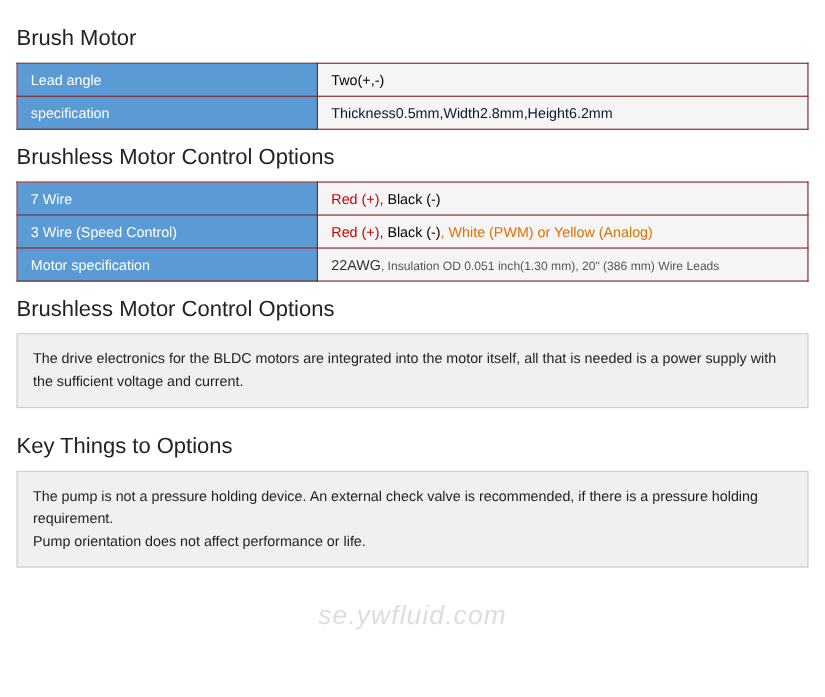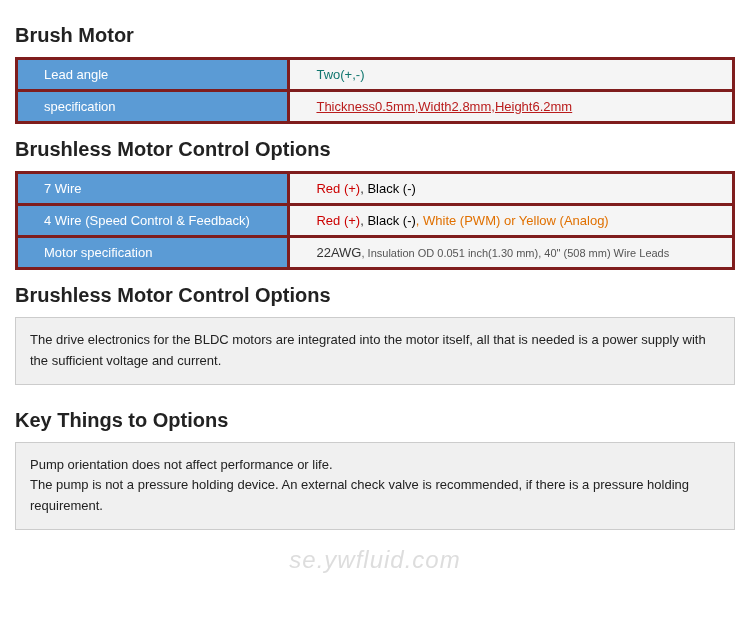--- a/index.html
+++ b/index.html
@@ -8,35 +8,35 @@
       background: #ffffff;
       width: 750px;
       min-height: 634px;
       padding: 10px 15px 20px 15px;
       position: relative;
       overflow: hidden;
     }
 
     .section-title {
       font-size: 20px;
-      font-weight: bold;
+      font-weight: normal;
       color: #222;
       margin: 14px 0 8px 0;
       padding-bottom: 2px;
     }
 
     table {
       width: 100%;
       border-collapse: collapse;
       margin-bottom: 6px;
     }
 
     td {
-      border: 3px solid #7f1d1d;
-      padding: 7px 26px;
+      border: 1px solid #7f1d1d;
+      padding: 7px 12px;
       font-size: 13px;
       vertical-align: middle;
     }
 
     .col-label {
       background-color: #5b9bd5;
       color: #fff;
       font-weight: normal;
       width: 38%;
     }
@@ -78,63 +78,63 @@
 </head>
 <body>
 
 <h2 class="section-title">Brush Motor</h2>
 
 <table>
   <tbody>
       <tr>
     <td class="col-label">Lead angle</td>
     <td class="col-value">
-      <span style="color:#0f766e;">Two(+,-)</span>
+      <span style="color:#000000;">Two(+,-)</span>
     </td>
   </tr>
   <tr>
     <td class="col-label">specification</td>
     <td class="col-value">
-      <span style="color:#b91c1c;text-decoration:underline;">Thickness0.5mm,Width2.8mm,Height6.2mm</span>
+      <span style="color:#0f172a;">Thickness0.5mm,Width2.8mm,Height6.2mm</span>
     </td>
   </tr>
 </tbody>
   </table>
 
 <h2 class="section-title">Brushless Motor Control Options</h2>
 
 <table>
   <tbody>
       <tr>
     <td class="col-label">7 Wire</td>
     <td class="col-value">
       <span style="color:#c00;">Red (+)</span><span>, </span><span style="color:#000;">Black (-)</span>
     </td>
   </tr>
   <tr>
-    <td class="col-label">4 Wire (Speed Control &amp; Feedback)</td>
+    <td class="col-label">3 Wire (Speed Control)</td>
     <td class="col-value">
       <span style="color:#c00;">Red (+)</span><span>, </span><span style="color:#000;">Black (-)</span><span style="color:#e07000;">, White (PWM) or Yellow (Analog)</span>
     </td>
   </tr>
   <tr>
     <td class="col-label">Motor specification</td>
     <td class="col-value">
-      <span>22AWG</span><span class="wire-spec-small">, Insulation OD 0.051 inch(1.30 mm), 40" (508 mm) Wire Leads</span>
+      <span>22AWG</span><span class="wire-spec-small">, Insulation OD 0.051 inch(1.30 mm), 20" (386 mm) Wire Leads</span>
     </td>
   </tr>
 </tbody>
   </table>
 
 <h2 class="section-title">Brushless Motor Control Options</h2>
 
 <div class="description-box">
   <span>The drive electronics for the BLDC motors are integrated into the motor itself, all that is needed is a power supply with the sufficient voltage and current.</span>
 </div>
 
 <h2 class="section-title">Key Things to Options</h2>
 
 <div class="description-box">
+  <p>The pump is not a pressure holding device. An external check valve is recommended, if there is a pressure holding requirement.</p>
   <p>Pump orientation does not affect performance or life.</p>
-  <p>The pump is not a pressure holding device. An external check valve is recommended, if there is a pressure holding requirement.</p>
 </div>
 
 <div class="watermark">se.ywfluid.com</div>
 
 </body></html>

